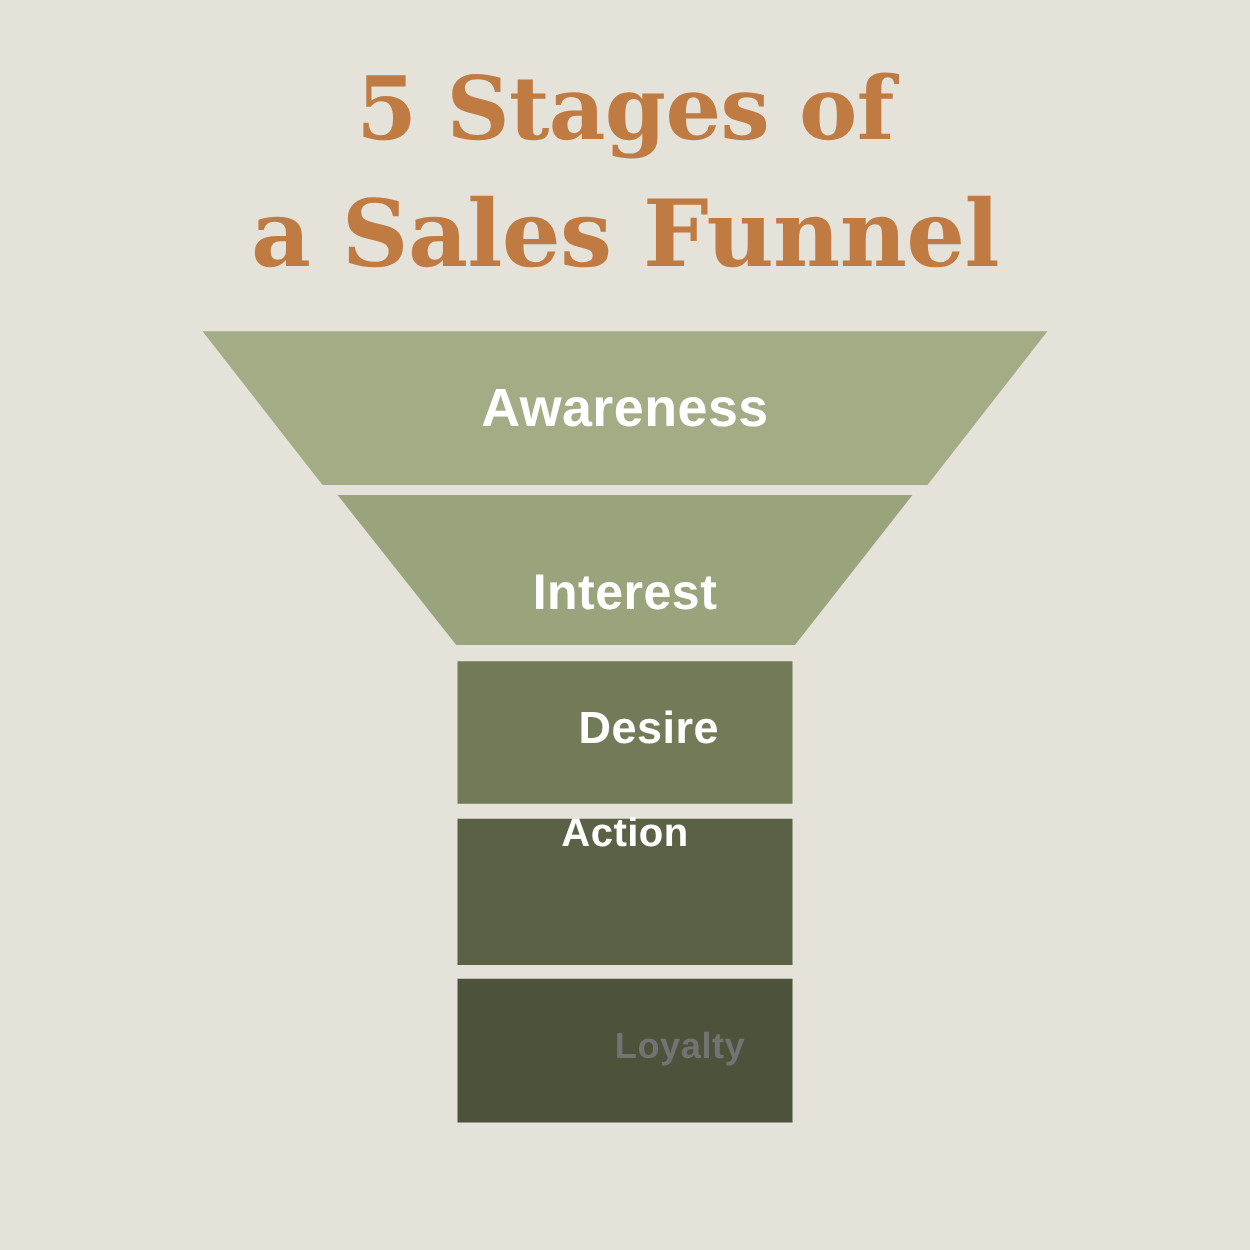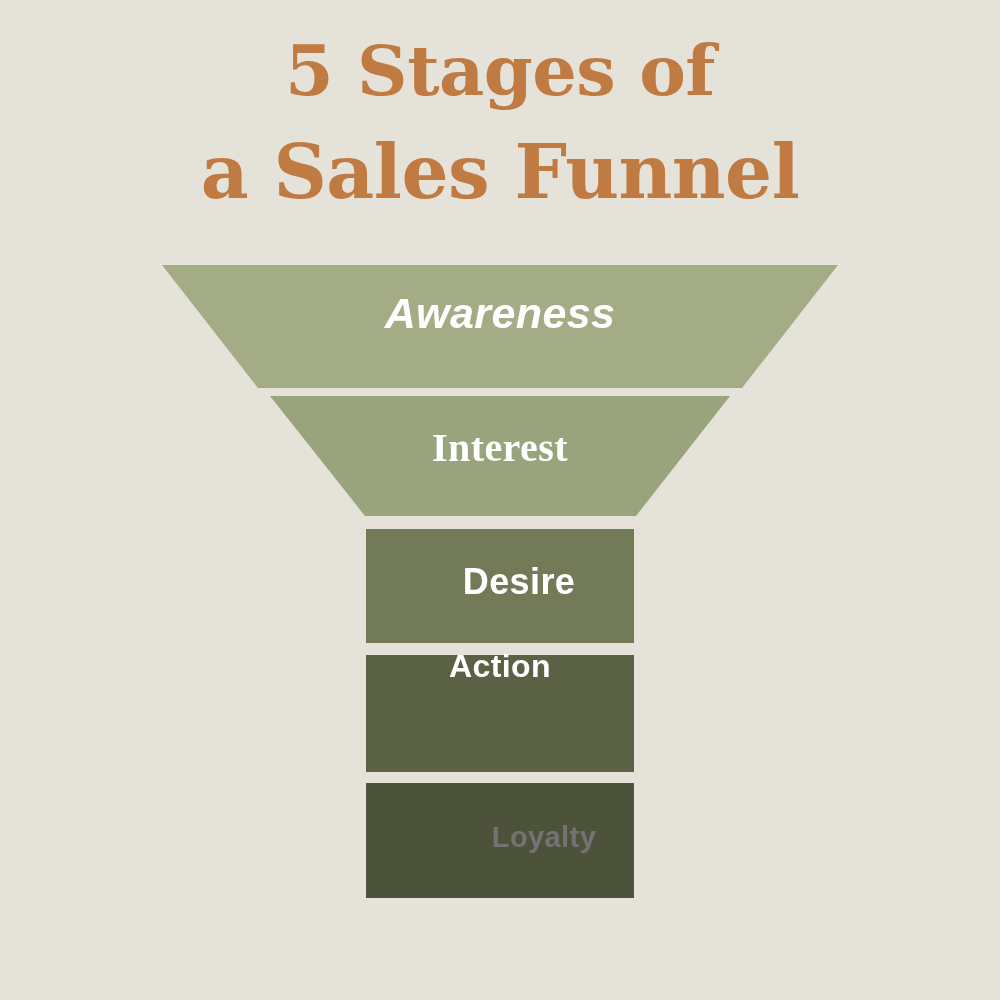--- a/index.html
+++ b/index.html
@@ -19,21 +19,21 @@
     position: relative;
     width: 1000px;
     height: 1000px;
     background: #e5e2da;
   }
 
   
   .title-block {
     position: absolute;
     left: 0;
-    top: 36px;
+    top: 52px;
     width: 1000px;
     text-align: center;
     font-family: "DejaVu Serif", "Liberation Serif", serif;
     font-weight: 700;
     color: #c07b42;
     line-height: 0.99;
     letter-spacing: -0.5px;
   }
   .title-line {
     display: block;
@@ -68,22 +68,22 @@
     left: 0;
     width: 1000px;
     text-align: center;
     color: #ffffff;
     font-family: "Liberation Sans", sans-serif;
     font-weight: 600;
     letter-spacing: 0.4px;
     white-space: nowrap;
     pointer-events: none;
   }
-  .stage-label.s1 { top: 289px; font-size: 43px; font-style: italic; }
-  .stage-label.s2 { top: 424px; font-size: 40px; font-family: Liberation Serif, serif; }
+  .stage-label.s1 { top: 303px; font-size: 43px; }
+  .stage-label.s2 { top: 452px; font-size: 40px; }
   .stage-label.s3 { top: 561px; font-size: 36px; margin-left: 19px; }
   .stage-label.s4 { top: 648px; font-size: 32px; }
   .stage-label.s5 { top: 821px; font-size: 29px; }
 </style>
 </head>
 <body style="background: rgb(229, 226, 218);">
 
 <div id="canvas" style="background: rgb(229, 226, 218);">
 
   <div class="title-block" style="color: rgb(192, 123, 66);">

